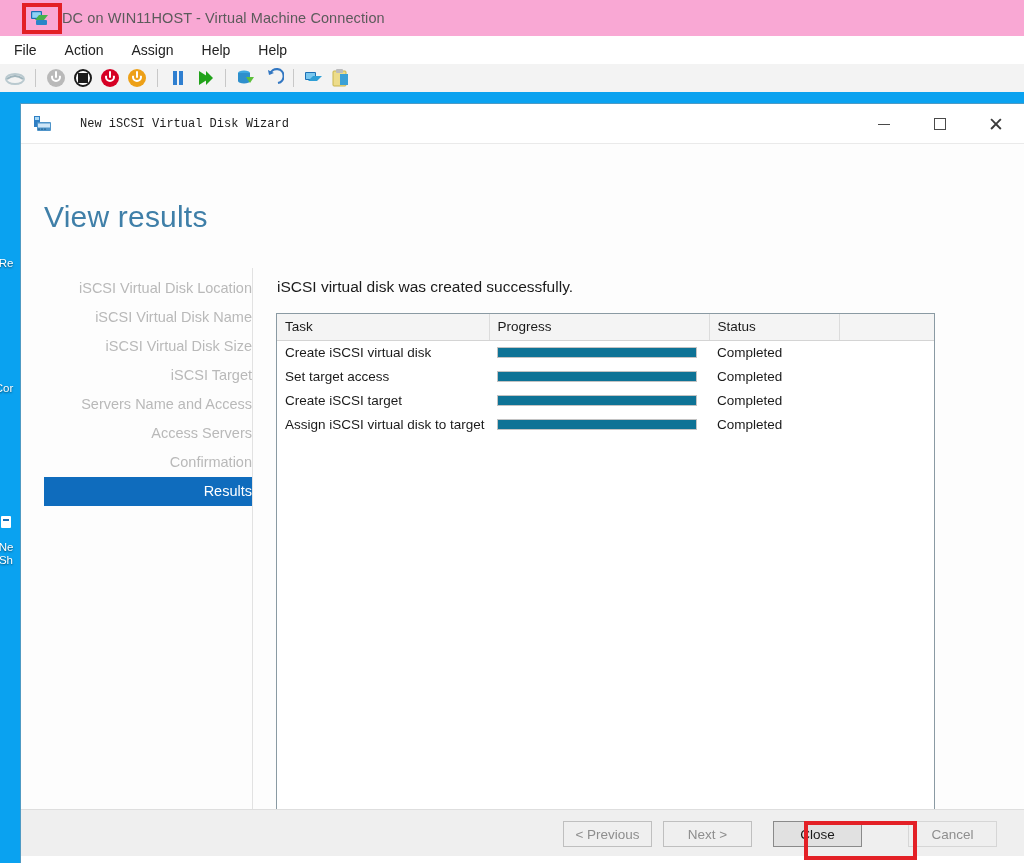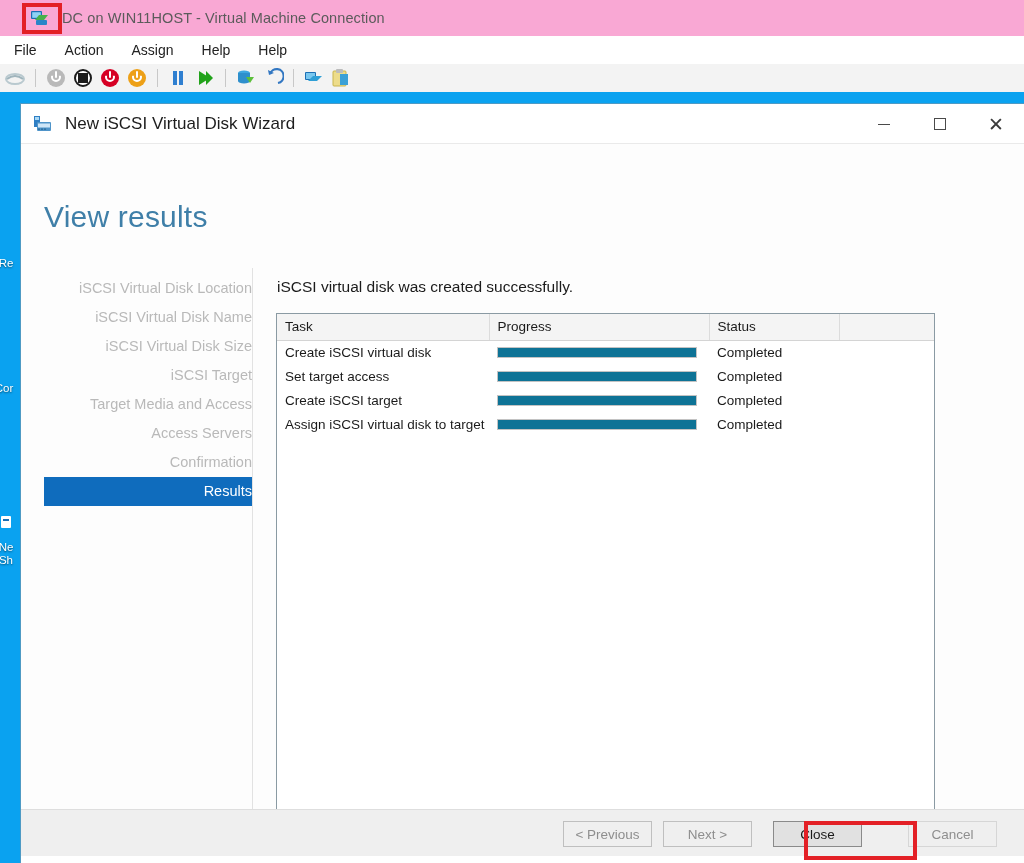--- a/index.html
+++ b/index.html
@@ -69,22 +69,23 @@
     border-bottom: none; border-right: none;
     box-shadow: 0 0 0 0 rgba(0,0,0,0);
   }
   .dlg-titlebar {
     position: relative; height: 40px; background: #ffffff;
     display: flex; align-items: center;
     border-bottom: 1px solid #eaeaea;
   }
   .dlg-title-icon { margin-left: 12px; width: 20px; height: 18px; position: relative; flex: none; }
   .dlg-title-text {
-    margin-left: 12px; font-size: 17px; color: #1d1d1d;
+    margin-left: 27px; font-size: 12px; color: #1d1d1d;
     white-space: nowrap;
+    font-family: Liberation Mono, monospace;
   }
   .dlg-winbtns { position: absolute; right: 0; top: 0; display: flex; height: 40px; }
   .winbtn {
     width: 56px; height: 40px; display: flex; align-items: center; justify-content: center;
     color: #3a3a3a;
   }
   .winbtn .m-line { width: 12px; height: 1px; background: #4a4a4a; }
   .winbtn .m-sq { width: 12px; height: 12px; border: 1px solid #4a4a4a; }
   .winbtn .m-x { font-size: 19px; line-height: 19px; font-weight: 300; color:#3a3a3a; }
 
@@ -302,21 +303,21 @@
 
     <div class="dlg-body">
 
       <div class="page-title">View results</div>
 
       <div class="steps">
         <div class="step">iSCSI Virtual Disk Location</div>
         <div class="step">iSCSI Virtual Disk Name</div>
         <div class="step">iSCSI Virtual Disk Size</div>
         <div class="step">iSCSI Target</div>
-        <div class="step">Target Media and Access</div>
+        <div class="step">Servers Name and Access</div>
         <div class="step">Access Servers</div>
         <div class="step">Confirmation</div>
         <div class="step active">Results</div>
       </div>
       <div class="steps-divider"></div>
 
       <div class="results-head">iSCSI virtual disk was created successfully.</div>
 
       <div class="tbl-wrap">
         <table class="results">

